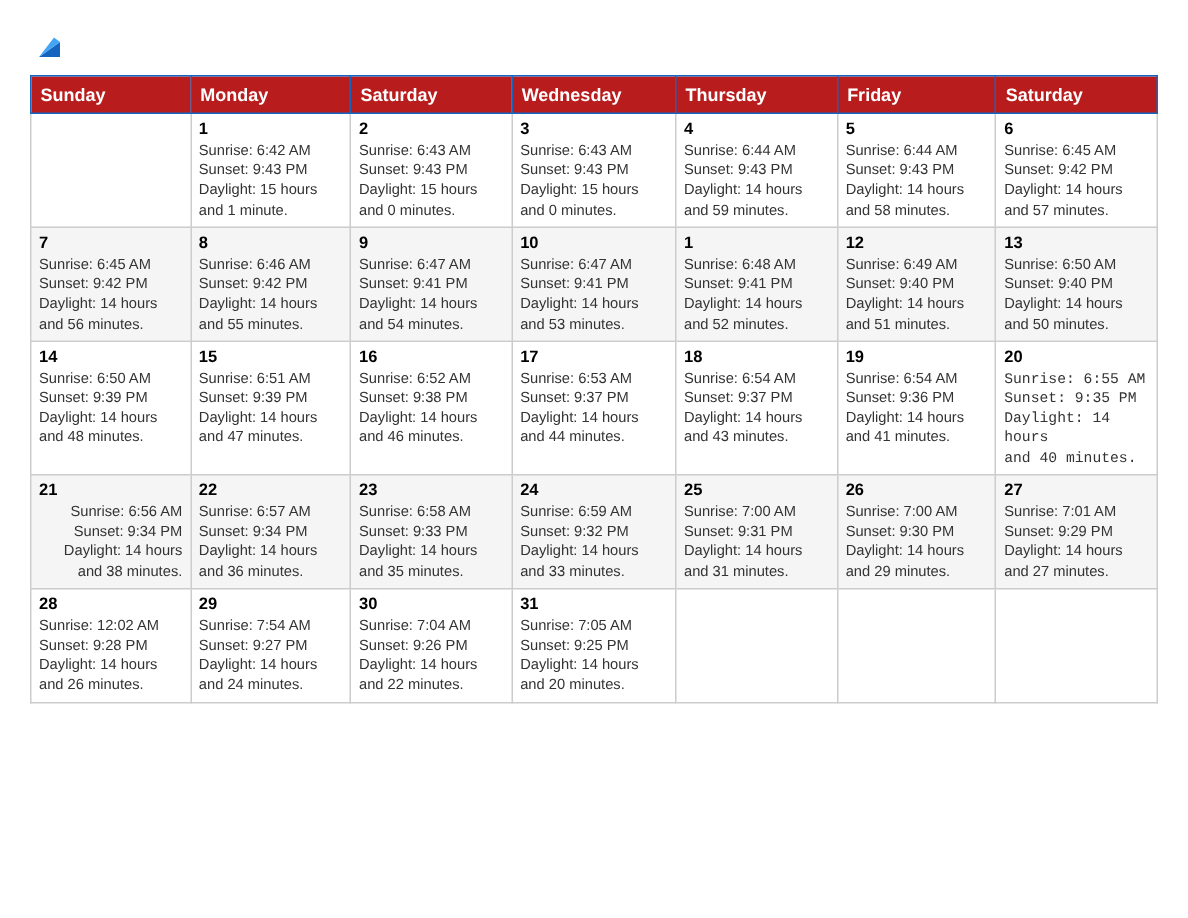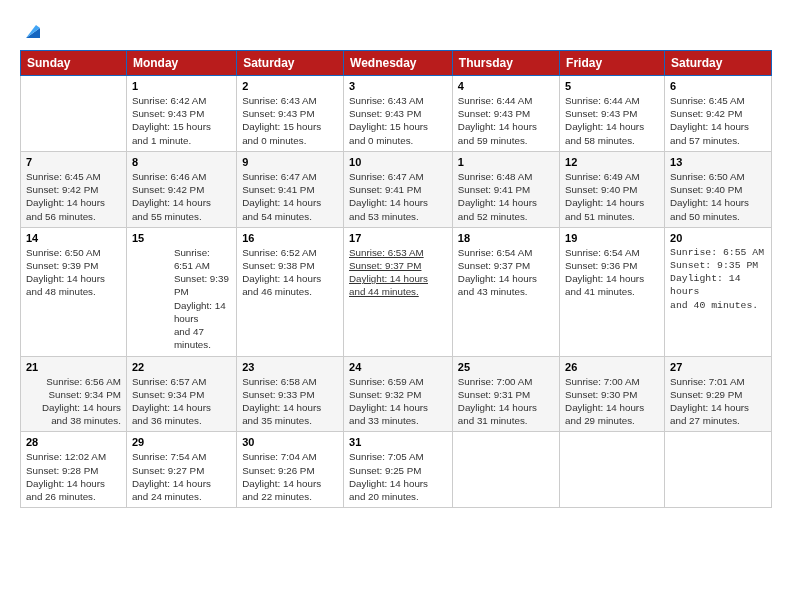--- a/index.html
+++ b/index.html
@@ -239,35 +239,35 @@
         <tr>
           <td>
             <span class="day-number">14</span>
             <div class="day-info" style="white-space: pre-line;">Sunrise: 6:50 AM
 Sunset: 9:39 PM
 Daylight: 14 hours
 and 48 minutes.</div>
           </td>
           <td>
             <span class="day-number">15</span>
-            <div class="day-info" style="white-space: pre-line; margin-left: 42px;">Sunrise: 6:51 AM
+            <div class="day-info" style="white-space: pre-line;">Sunrise: 6:51 AM
 Sunset: 9:39 PM
 Daylight: 14 hours
 and 47 minutes.</div>
           </td>
           <td>
             <span class="day-number">16</span>
             <div class="day-info" style="white-space: pre-line;">Sunrise: 6:52 AM
 Sunset: 9:38 PM
 Daylight: 14 hours
 and 46 minutes.</div>
           </td>
           <td>
             <span class="day-number">17</span>
-            <div class="day-info" style="white-space: pre-line; text-decoration: underline;">Sunrise: 6:53 AM
+            <div class="day-info" style="white-space: pre-line;">Sunrise: 6:53 AM
 Sunset: 9:37 PM
 Daylight: 14 hours
 and 44 minutes.</div>
           </td>
           <td>
             <span class="day-number">18</span>
             <div class="day-info" style="white-space: pre-line;">Sunrise: 6:54 AM
 Sunset: 9:37 PM
 Daylight: 14 hours
 and 43 minutes.</div>

